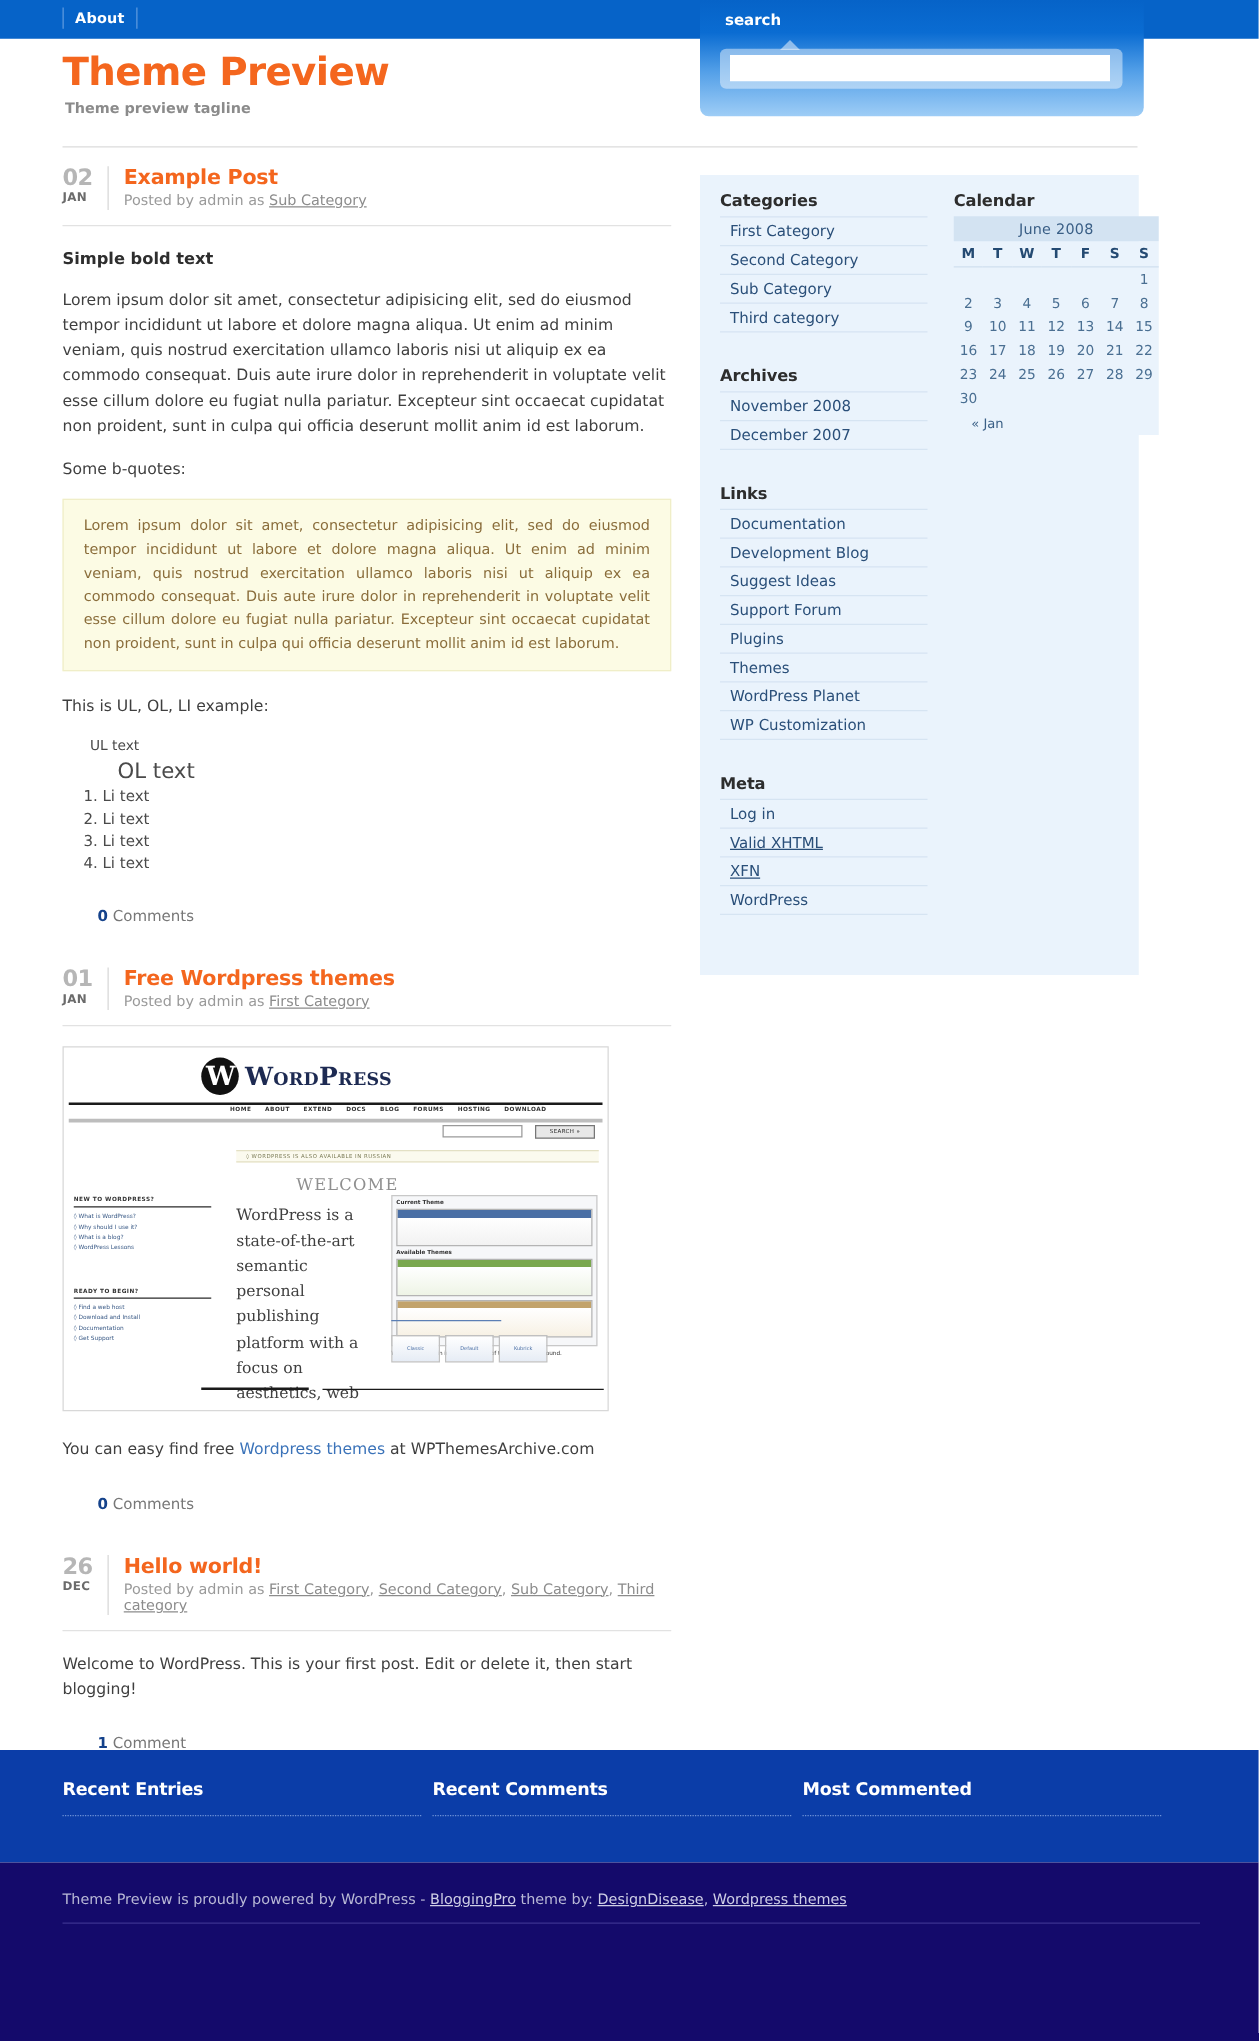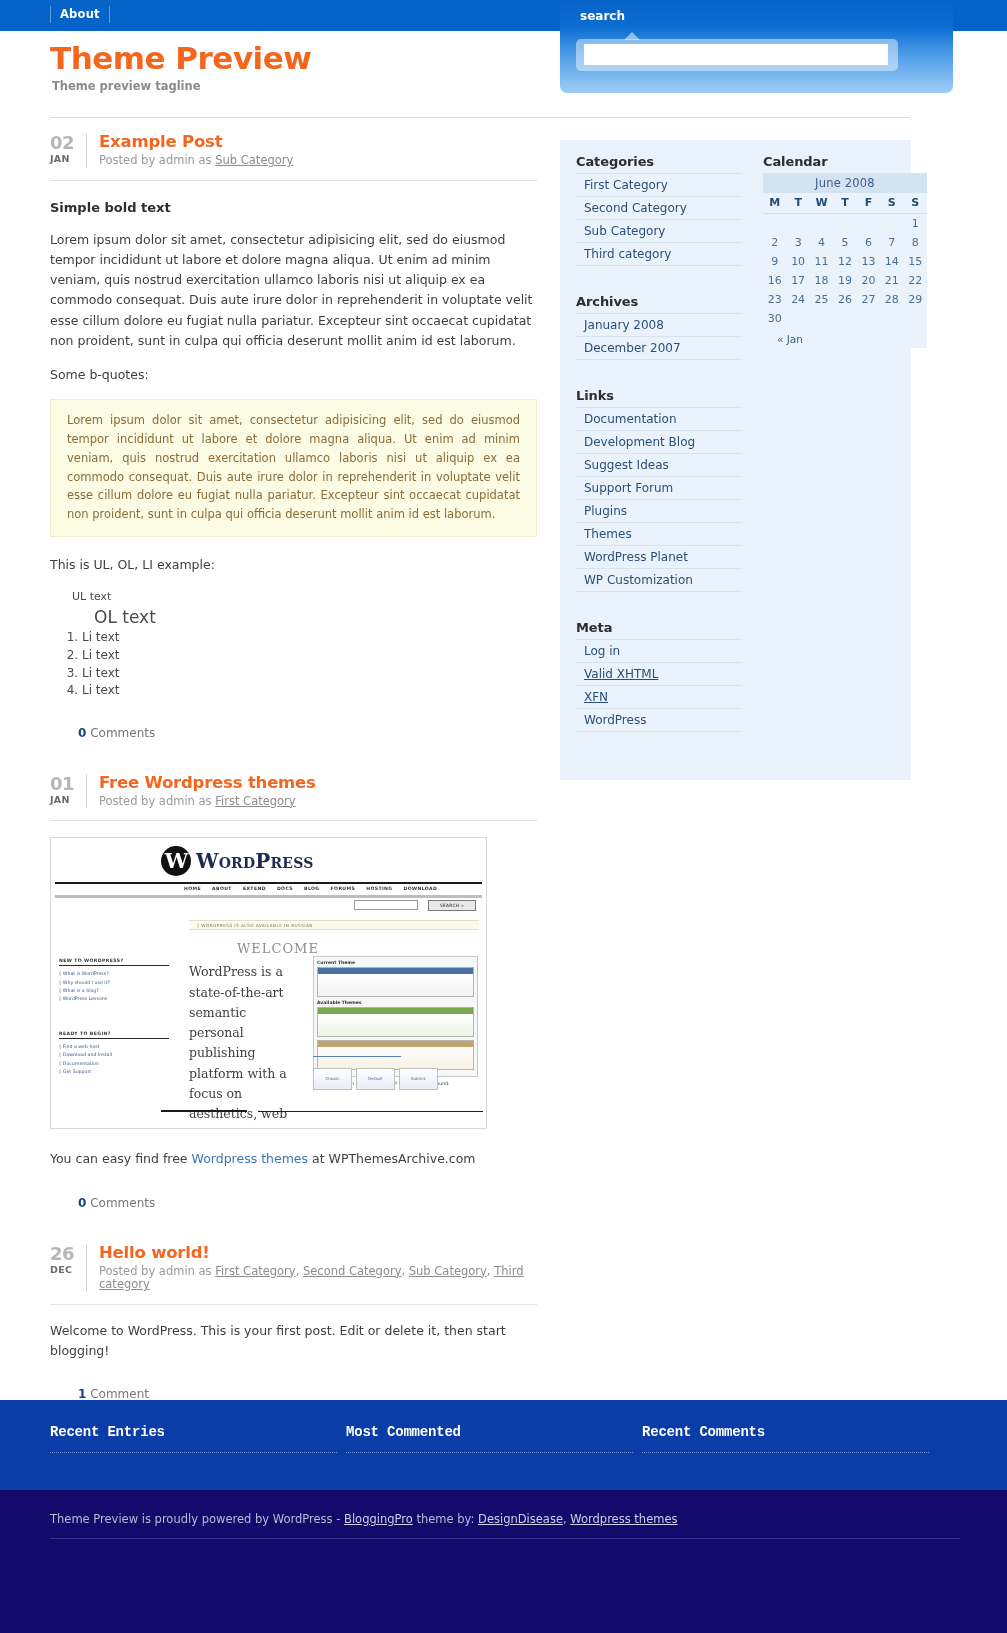--- a/index.html
+++ b/index.html
@@ -40,21 +40,21 @@
     padding: 1px 9px 2px 9px;
     border-left: 1px solid #5e9ade;
     border-right: 1px solid #5e9ade;
     letter-spacing: .2px;
   }
 
   
   .searchpod {
     position: absolute;
     left: 560px; top: 0;
-    width: 393px;
+    width: 355px;
     height: 93px;
     background: linear-gradient(to bottom, #0663c8 0%, #0a6cd2 28%, #54a0e8 62%, #9ecdf6 100%);
     border-bottom-left-radius: 7px;
     border-bottom-right-radius: 7px;
     z-index: 5;
   }
   .searchlabel {
     position: absolute;
     left: 20px; top: 9px;
     color: #ffffff;
@@ -559,21 +559,20 @@
   }
   .fw-inner {
     display: flex;
     padding: 24px 50px 0 50px;
     box-sizing: border-box;
     width: 1007px;
   }
   .fw-col {
     width: 287px;
     margin-right: 9px;
-    font-family: Liberation Mono, monospace;
   }
   .fw-col h3 {
     margin: 0 0 12px 0;
     font-size: 14px;
     color: #ffffff;
     font-weight: bold;
     letter-spacing: -0.2px;
   }
   .fw-rule {
     border-top: 1px dotted #6f93d6;
@@ -789,21 +788,21 @@
           <li><a href="#">First Category</a></li>
           <li><a href="#">Second Category</a></li>
           <li><a href="#">Sub Category</a></li>
           <li><a href="#">Third category</a></li>
         </ul>
       </div>
 
       <div class="widget">
         <h3>Archives</h3>
         <ul>
-          <li><a href="#">January 2008</a></li>
+          <li><a href="#">November 2008</a></li>
           <li><a href="#">December 2007</a></li>
         </ul>
       </div>
 
       <div class="widget">
         <h3>Links</h3>
         <ul>
           <li><a href="#">Documentation</a></li>
           <li><a href="#">Development Blog</a></li>
           <li><a href="#">Suggest Ideas</a></li>
@@ -910,25 +909,25 @@
   </div>
 </div>
 
 <div class="footer-widgets">
   <div class="fw-inner">
     <div class="fw-col">
       <h3>Recent Entries</h3>
       <div class="fw-rule"></div>
     </div>
     <div class="fw-col">
+      <h3>Recent Comments</h3>
+      <div class="fw-rule"></div>
+    </div>
+    <div class="fw-col">
       <h3>Most Commented</h3>
-      <div class="fw-rule"></div>
-    </div>
-    <div class="fw-col">
-      <h3>Recent Comments</h3>
       <div class="fw-rule"></div>
     </div>
   </div>
 </div>
 
 <div class="footer-bottom">
   <div class="fb-text"><span>Theme Preview is proudly powered by WordPress - </span><a href="#">BloggingPro</a><span> theme by: </span><a href="#">DesignDisease</a><span>, </span><a href="#">Wordpress themes</a></div>
   <div class="fb-rule"></div>
 </div>
 

